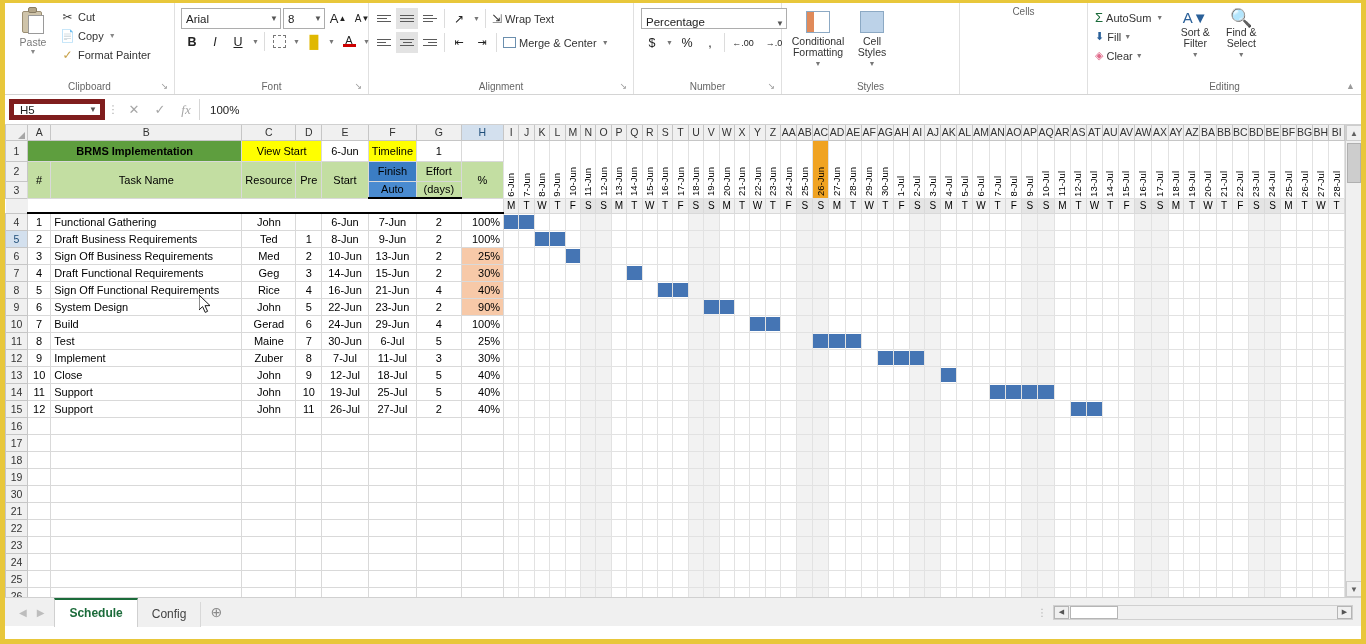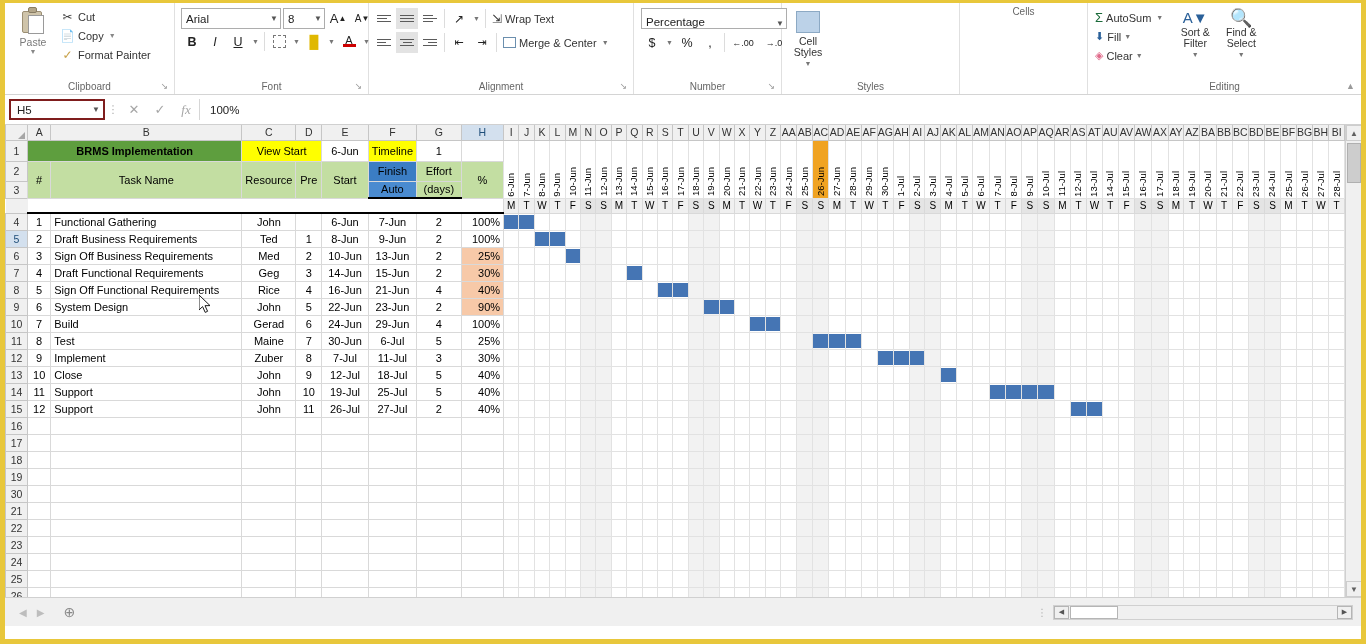--- a/index.html
+++ b/index.html
@@ -118,21 +118,21 @@
     border: 1px solid #8ca9c4;
   }
   .cells-ico { width: 26px; height: 24px; position: relative; }
 
   
   .formula-bar {
     height: 30px; display: flex; align-items: center;
     background: #fff; border-bottom: 1px solid #d0d0d0; padding: 0 4px;
   }
   .namebox {
-    width: 96px; height: 21px; border: 2px solid #7f1d1d; background: #fff;
+    width: 96px; height: 21px; border: 5px solid #7f1d1d; background: #fff;
     display: flex; align-items: center; justify-content: space-between;
     padding: 0 3px 0 6px; font-size: 11.5px; color: #222;
   }
   .fb-dots { width: 16px; text-align: center; color: #b0b0b0; font-size: 11px; letter-spacing: 0; }
   .fb-btns { display: flex; align-items: center; gap: 0; }
   .fb-btn {
     width: 26px; height: 21px; display: flex; align-items: center;
     justify-content: center; font-size: 13px; color: #a6a6a6; cursor: default;
   }
   .fb-input {
@@ -511,20 +511,27 @@
         </div>
       </div>
       <div class="rgroup-label">
         <span>Number</span>
         <span class="dlg">↘</span>
       </div>
     </div>
 
     <div class="rgroup" style="width:178px;">
       <div class="rgroup-body" style="padding-top:2px;">
+        <div class="btn-big" style="width:64px;">
+          <span class="sty-ico">
+              <span class="grid-mini" style="background:linear-gradient(to right,#e08a5a 30%,#fff 30%);"></span>
+            </span>
+          <span>Conditional Formatting</span>
+          <span style="font-size:7px;color:#777;">▼</span>
+        </div>
         <div class="btn-big" style="width:44px;">
           <span class="sty-ico">
               <span class="grid-mini" style="background:#bcd2e8;"></span>
             </span>
           <span>Cell Styles</span>
           <span style="font-size:7px;color:#777;">▼</span>
         </div>
       </div>
       <div class="rgroup-label"><span>Styles</span></div>
     </div>
@@ -2475,20 +2482,24 @@
     <svg class="cursor-arrow" viewBox="0 0 13 19">
       <polygon points="0,0 0,15 3.6,11.6 6.2,17.4 8.6,16.3 6,10.7 11,10.6" fill="#ffffff" stroke="#1a1a1a" stroke-width="1"></polygon>
     </svg>
   </div>
 
   <div class="statusbar">
     <div class="tab-nav">
       <span>◀</span>
       <span>▶</span>
     </div>
+    <div class="sheet-tabs" id="sheet-tabs">
+        <div class="stab active">Schedule</div>
+        <div class="stab">Config</div>
+      </div>
     <div class="addsheet">
         <span>⊕</span>
       </div>
     <div class="sb-right">
       <span class="sb-dots">⋮</span>
       <div class="hscroll">
         <div class="hs-l">◀</div>
         <div class="hs-thumb"></div>
         <div class="hs-r">▶</div>
       </div>

